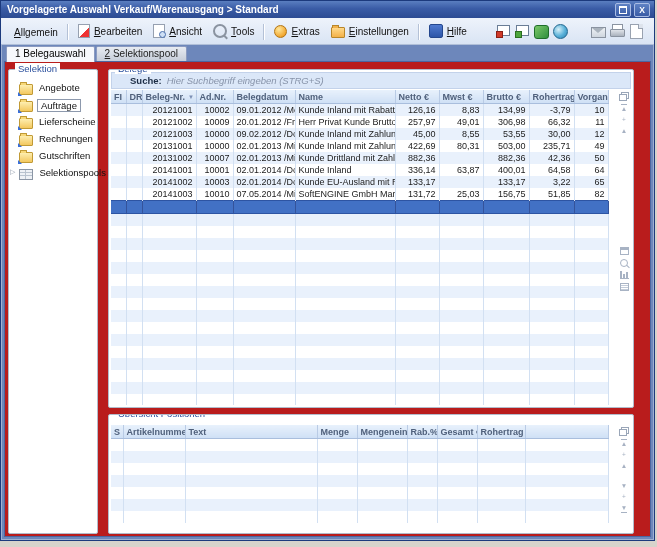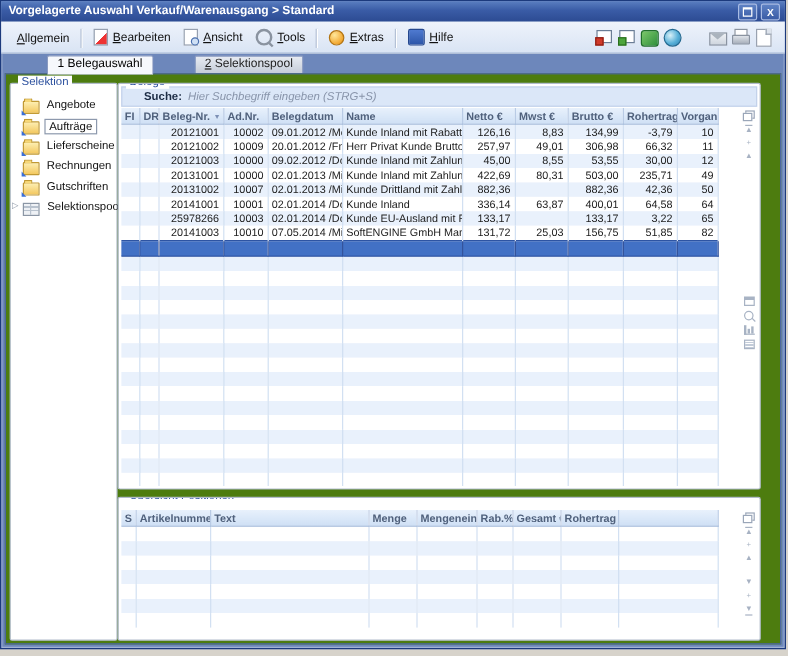--- a/index.html
+++ b/index.html
@@ -49,24 +49,24 @@
   .tb-mail{width:13px;height:9px;background:linear-gradient(#eef1f5,#cfd6de);border:1px solid #8a93a0;margin-top:2px;}
   .tb-mail::after{content:'';position:absolute;left:0;top:0;border-left:6.5px solid transparent;border-right:6.5px solid transparent;border-top:5px solid #aab3bd;}
   .tb-print::before{content:'';position:absolute;left:2px;top:0;width:9px;height:6px;background:#fff;border:1px solid #8a93a0;}
   .tb-print::after{content:'';position:absolute;left:0;top:5px;width:13px;height:6px;background:linear-gradient(#dfe3e9,#aab2bd);border:1px solid #8a93a0;border-radius:1px;}
   .tb-new-document{width:11px;height:13px;background:#fff;border:1px solid #99a2b0;margin:0 1px;}
   .tb-new-document::after{content:'';position:absolute;right:-1px;top:-1px;width:4px;height:4px;background:#dde3ec;border-left:1px solid #99a2b0;border-bottom:1px solid #99a2b0;}
   
   .frame{flex:1;display:flex;flex-direction:column;padding:0 3px 3px;min-height:0;}
   .tabstrip{height:16px;flex:none;display:flex;align-items:flex-end;gap:1px;padding-left:2px;}
   .tab{font-size:10px;padding:1px 8px 2px;border:1px solid #8a9ac0;border-bottom:none;border-radius:2px 2px 0 0;
-    background:linear-gradient(#e7ebf2,#c6cdd9);color:#222;white-space:nowrap;position:relative;z-index:1;margin-left:33px;}
+    background:linear-gradient(#e7ebf2,#c6cdd9);color:#222;white-space:nowrap;position:relative;z-index:1;}
   .tab.active{background:#f6f8fc;z-index:3;margin-bottom:-1px;padding-bottom:3px;font-weight:normal;color:#000;}
   .tab .u{text-decoration:underline;}
-  .page{flex:1;background:#4d7c0f;border:1px solid #4c66a0;display:flex;gap:0;padding:3px 16px 2px 3px;min-height:0;position:relative;z-index:2;}
+  .page{flex:1;background:#b91c1c;border:1px solid #4c66a0;display:flex;gap:10px;padding:3px 16px 2px 3px;min-height:0;position:relative;z-index:2;}
   
   .groupbox{position:relative;border:1px solid #b2bccb;border-radius:2px;background:#fff;}
   .gb-label{position:absolute;top:-7px;left:6px;background:#fff;padding:0 3px;font-size:9.5px;color:#2a4f9d;white-space:nowrap;z-index:5;}
   .selbox{width:88px;flex:none;margin-top:4px;padding-top:10px;}
   .rightcol{flex:1;display:flex;flex-direction:column;min-width:0;min-height:0;}
   .belbox{flex:1;margin-top:4px;display:flex;flex-direction:column;padding:2px;min-height:0;overflow:hidden;}
   .posbox{height:106px;flex:none;margin-top:6px;padding:10px 2px 2px 2px;display:flex;flex-direction:column;overflow:hidden;}
   
   .tree-item{display:flex;align-items:flex-start;gap:4px;padding:2px 2px 2px 10px;font-size:9.5px;color:#111;white-space:nowrap;}
   .tree-item.hasexp{padding-left:1px;}
@@ -150,20 +150,24 @@
             <span class="mi-label"><u>A</u><span>nsicht</span></span>
           </div>
           <div class="menu-item">
             <span class="mi tools-wrench"></span>
             <span class="mi-label"><u>T</u><span>ools</span></span>
           </div>
           <span class="menu-sep"></span>
           <div class="menu-item">
             <span class="mi extras-gem"></span>
             <span class="mi-label"><u>E</u><span>xtras</span></span>
+          </div>
+          <div class="menu-item">
+            <span class="mi settings-folder"></span>
+            <span class="mi-label"><u>E</u><span>instellungen</span></span>
           </div>
           <span class="menu-sep"></span>
           <div class="menu-item">
             <span class="mi help-question"></span>
             <span class="mi-label"><u>H</u><span>ilfe</span></span>
           </div>
         </div>
       <div id="toolbar-icons" class="toolbar-icons">
           <span class="tbicon tb-table-export"></span>
           <span class="tbicon tb-table-import"></span>
@@ -329,21 +333,21 @@
                         <td>Kunde Inland</td>
                         <td class="num">336,14</td>
                         <td class="num">63,87</td>
                         <td class="num">400,01</td>
                         <td class="num">64,58</td>
                         <td class="num">64</td>
                       </tr>
                       <tr class="alt">
                         <td></td>
                         <td></td>
-                        <td class="num">25978266</td>
+                        <td class="num">20141002</td>
                         <td class="num">10003</td>
                         <td>02.01.2014 /Do</td>
                         <td>Kunde EU-Ausland mit Rabatt</td>
                         <td class="num">133,17</td>
                         <td class="num"></td>
                         <td class="num">133,17</td>
                         <td class="num">3,22</td>
                         <td class="num">65</td>
                       </tr>
                       <tr>

